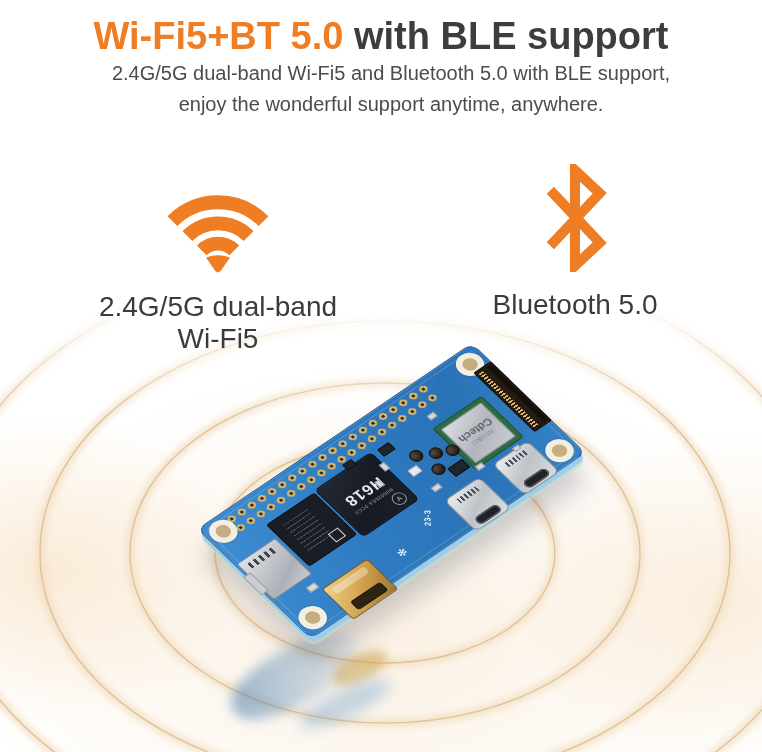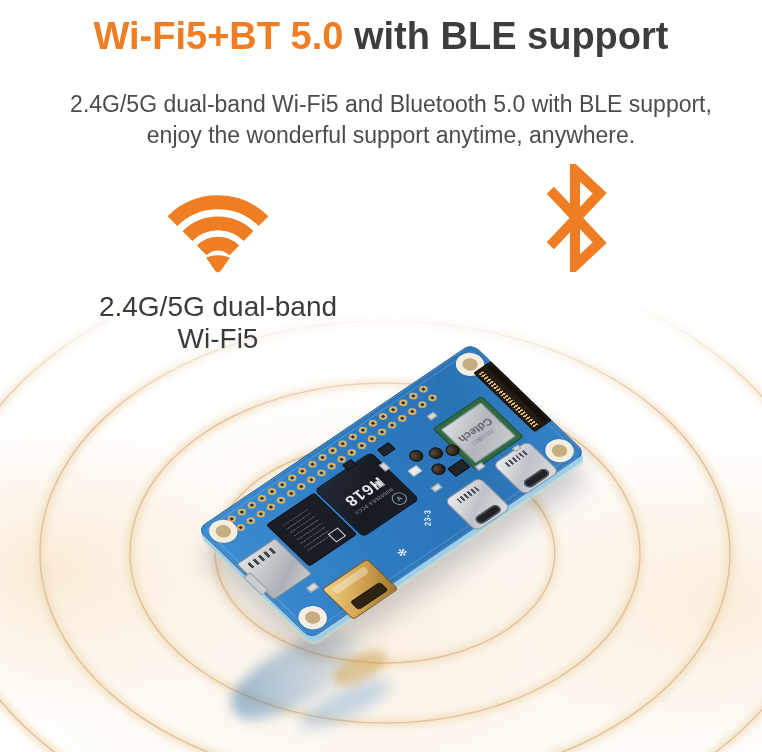--- a/index.html
+++ b/index.html
@@ -11,21 +11,21 @@
       radial-gradient(ellipse 300px 220px at 6% 76%, rgba(248,229,203,.75), rgba(255,255,255,0) 70%),
       radial-gradient(ellipse 320px 240px at 96% 80%, rgba(248,229,203,.65), rgba(255,255,255,0) 70%),
       radial-gradient(ellipse 540px 340px at 50% 84%, rgba(250,238,222,.85), rgba(255,255,255,0) 78%),
       #ffffff;
   }
   .abs{position:absolute;}
   
   .header{position:absolute;left:0;top:0;width:100%;text-align:center;z-index:4;}
   .title{margin-top:15px;font-size:38px;font-weight:700;color:#3d3d3d;}
   .title .hl{color:var(--accent);}
-  .subtitle{margin-top:31px;font-size:23px;color:#4c4c4c;line-height:31px;padding-left:20px;}
+  .subtitle{margin-top:0;font-size:20px;color:#4c4c4c;line-height:31px;padding-left:20px;}
   
   .feature{position:absolute;text-align:center;z-index:4;}
   .f-wifi{left:88px;top:182px;width:260px;}
   .f-bt{left:445px;top:164px;width:260px;}
   .f-label{font-size:28px;color:#3b3b3b;margin-top:13px;}
   
   .waves{position:absolute;left:0;top:0;z-index:1;}
   
   .refl{position:absolute;z-index:2;}
   .r1{left:225px;top:648px;width:140px;height:56px;background:linear-gradient(115deg,rgba(64,120,170,.55),rgba(150,195,225,.12));border-radius:45%;filter:blur(6px);transform:rotate(-29deg);}
@@ -137,20 +137,21 @@
       </g>
       <path d="M 53 82 Q 66 77 79 82 L 69.5 96 Q 66 100.5 62.5 96 Z" fill="#EE7D23"></path>
     </svg>
     <div class="f-label">2.4G/5G dual-band Wi-Fi5</div>
   </div>
 
   <div class="feature f-bt">
     <svg width="78" height="108" viewBox="0 0 100 140">
       <polyline points="18,34 82,102 50,132 50,8 82,38 18,106" stroke="#EE7D23" stroke-width="13" fill="none" stroke-linejoin="miter"></polyline>
     </svg>
+    <div class="f-label">Bluetooth 5.0</div>
   </div>
 
   <div class="refl r1"></div>
   <div class="refl r2"></div>
   <div class="refl r3"></div>
 
   <div class="board">
     <div class="pcb abs"></div>
     <div class="gpio abs"></div>
     <div class="mount m1 abs"></div>

